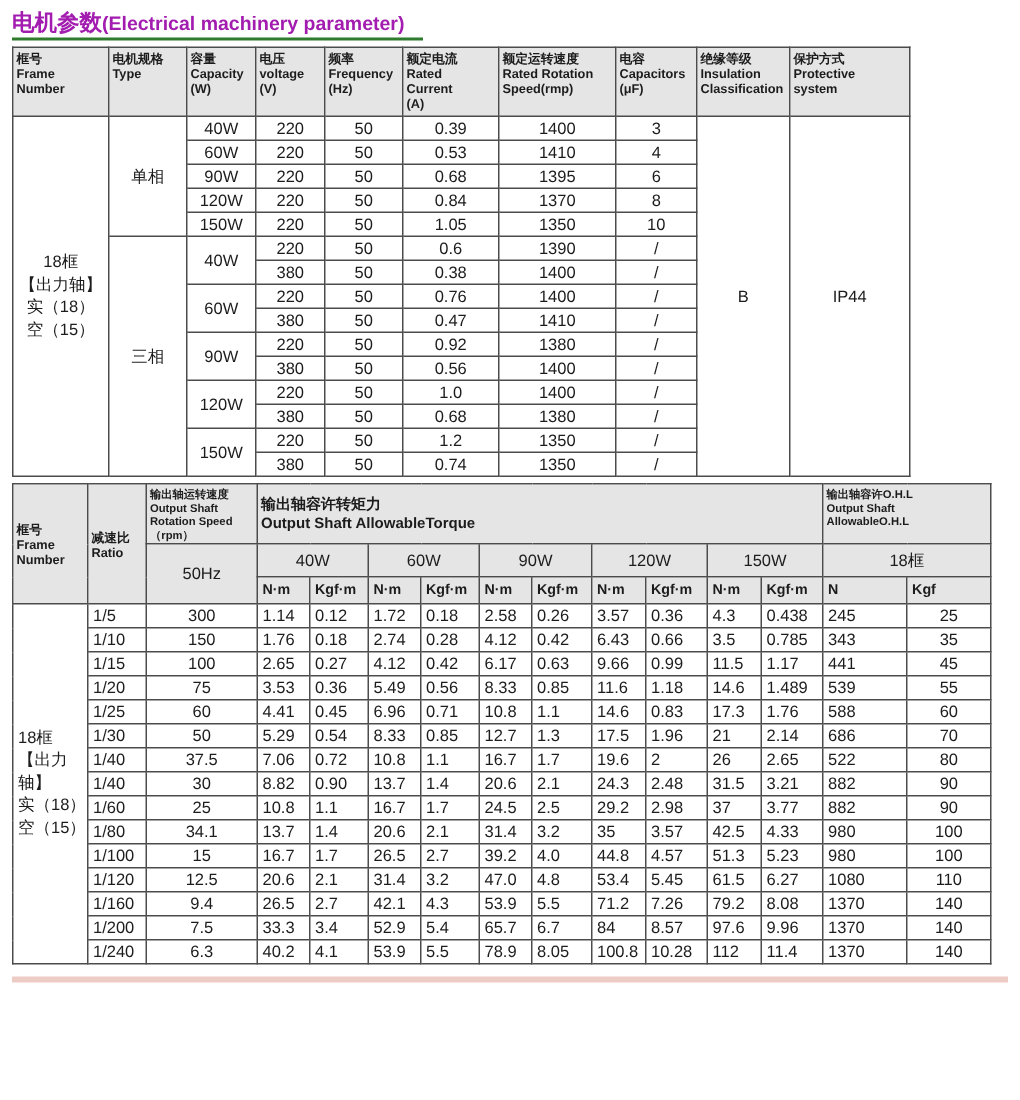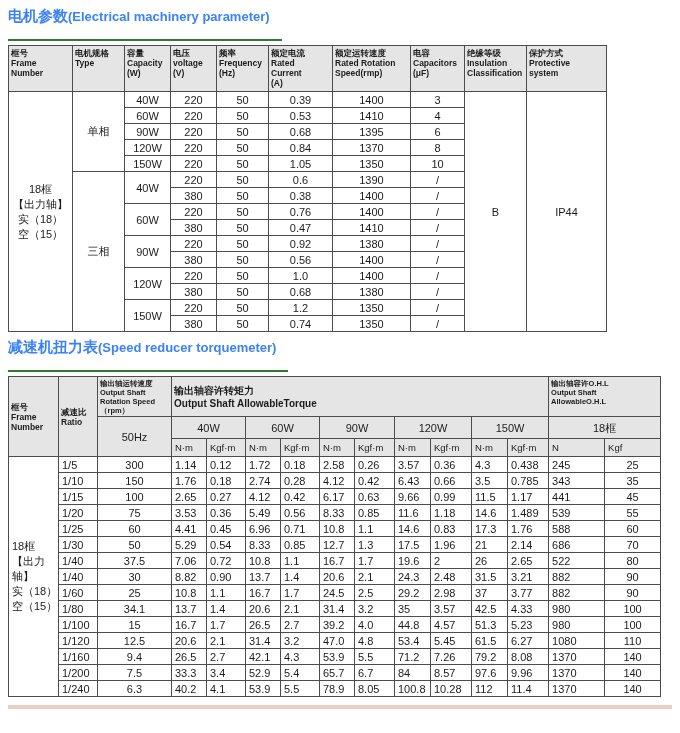--- a/index.html
+++ b/index.html
@@ -3,22 +3,22 @@
 <meta charset="utf-8">
 <style>
   * { box-sizing: border-box; }
   html,body { margin:0; padding:0; }
   body {
     width:680px; height:733px; background:#ffffff;
     font-family:"Liberation Sans","DejaVu Sans",sans-serif; color:#1c1c1c;
   }
   .page { padding:5px 0 0 8px; }
   .sec-title {
-    display:inline-block; font-weight:bold; color:#3b82f6;
-    border-bottom:2px solid #2e7b2e; padding:0 12px 14px 0;
+    display:inline-block; font-weight:bold; color:#a21caf;
+    border-bottom:2px solid #2e7b2e; padding:0 12px 1px 0;
     margin:2px 0 4px 0; line-height:17px; white-space:nowrap;
   }
   .sec-title .zh { font-size:15px; }
   .sec-title .en { font-size:13px; }
   table { border-collapse:collapse; table-layout:fixed; }
   td { border:1px solid #4c4c4c; white-space:pre-line; overflow:hidden; }
   thead td {
     background:#e5e5e5; font-weight:bold; font-size:8.5px; line-height:10px;
     text-align:left; vertical-align:top; padding:2px 1px 1px 2px;
   }
@@ -27,21 +27,21 @@
   .t1 thead td { height:46px; }
   .t2 { width:652px; }
   .t2 tbody td { text-align:left; padding-left:3px; }
   .t2 tbody td:nth-last-child(13),
   .t2 tbody td:nth-last-child(1) { text-align:center; padding-left:0; }
   td.frame { font-size:11px; line-height:15px; text-align:center; padding:0; }
   td.vmid { vertical-align:middle; }
   td.grp { vertical-align:middle; font-size:10px; line-height:13px; height:38px; }
   td.sm { font-size:7.5px; line-height:9px; }
   td.watt { font-weight:normal; font-size:11px; text-align:center; vertical-align:middle; height:22px; padding:0; }
-  td.unit { font-weight:normal; font-size:9.5px; height:18px; vertical-align:middle; padding:1px 1px 1px 3px; }
+  td.unit { font-weight:bold; font-size:9.5px; height:18px; vertical-align:middle; padding:1px 1px 1px 3px; }
   .notes { margin-top:7px; font-size:11px; font-weight:bold; line-height:17px; color:#222; }
   .notes .l2 { padding-left:27px; }
   .bottom-strip { margin-top:8px; height:4px; width:664px; background:#edccc6; }
 </style>
 </head>
 <body>
 
 <div class="page">
 
   <div>
@@ -217,23 +217,20 @@
             <td>50</td>
             <td>0.74</td>
             <td>1350</td>
             <td>/</td>
           </tr>
         </tbody>
     </table>
   </div>
 
   <div>
-    <div class="sec-title">
-      <span class="zh">减速机扭力表</span><span class="en">(Speed reducer torquemeter)</span>
-    </div>
     <table class="t2">
       <colgroup>
         <col style="width:50px">
           <col style="width:39px">
           <col style="width:74px">
         <col style="width:35px">
           <col style="width:39px">
         <col style="width:35px">
           <col style="width:39px">
         <col style="width:35px">

